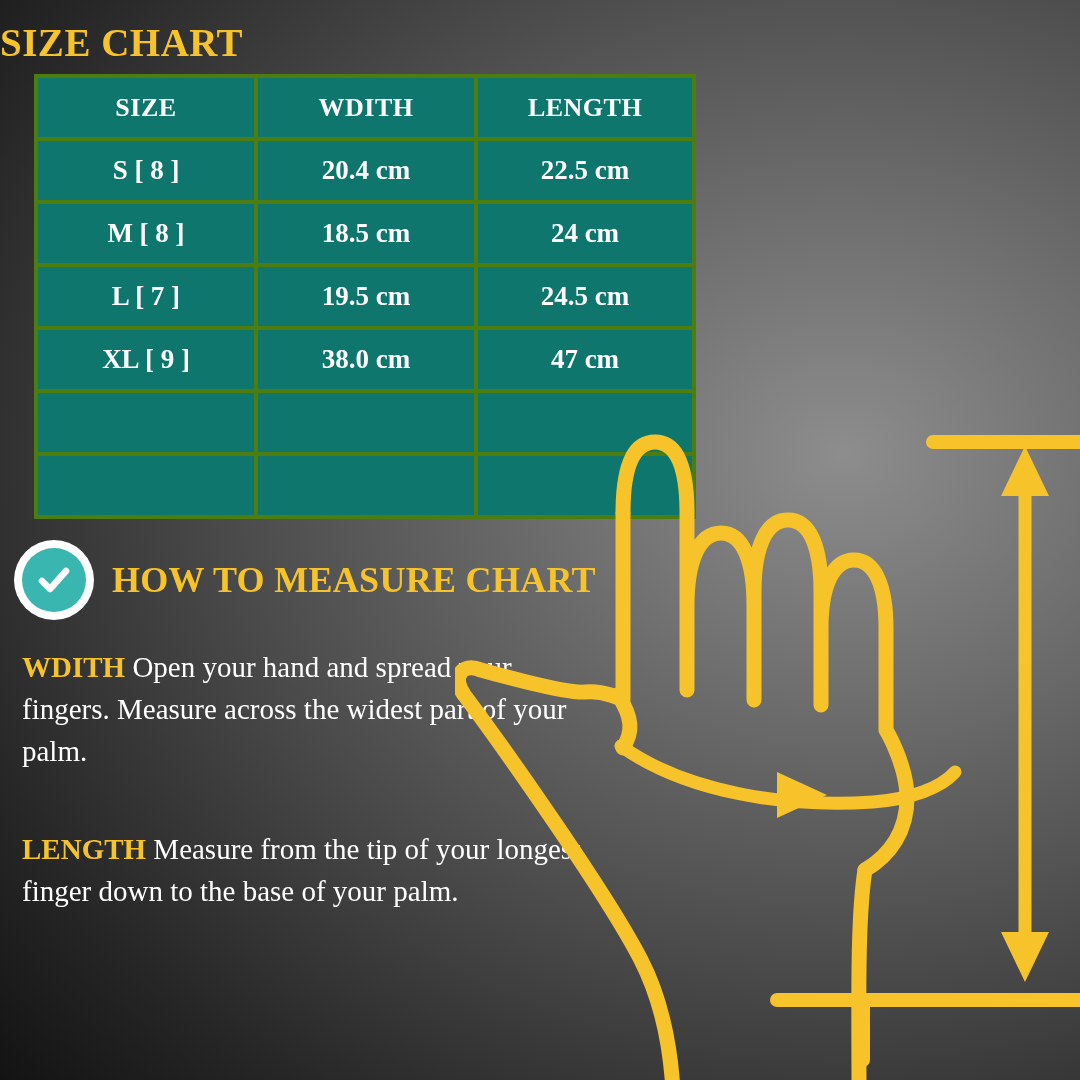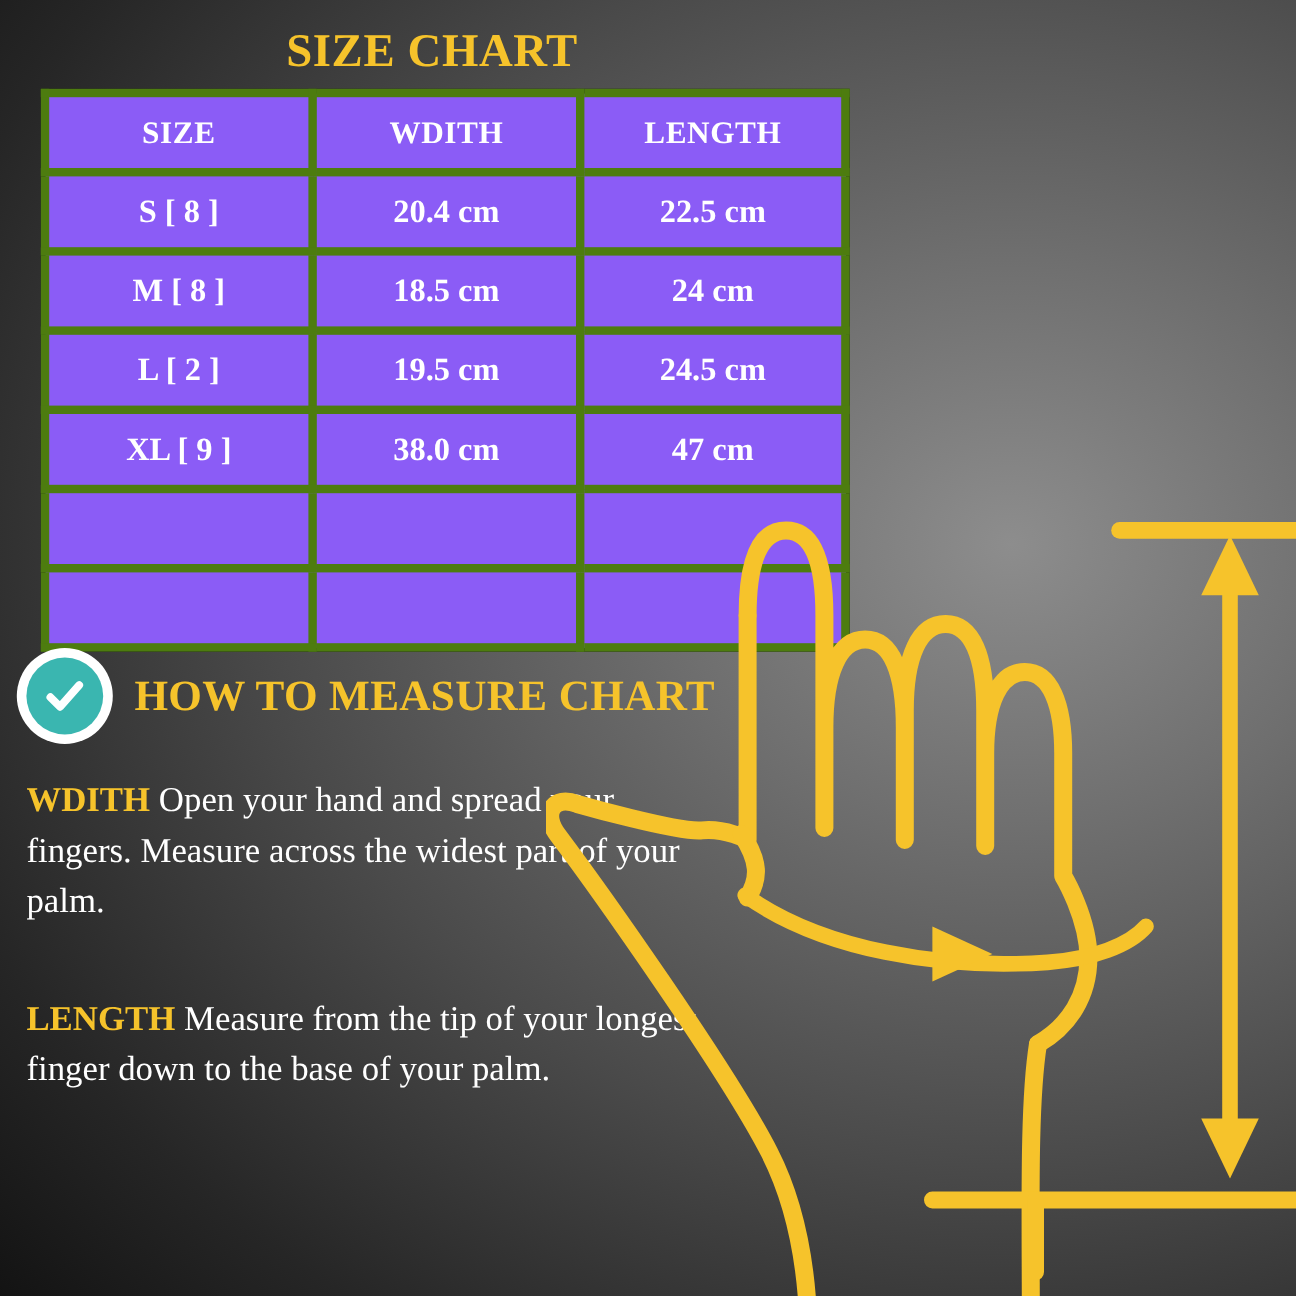--- a/index.html
+++ b/index.html
@@ -16,48 +16,47 @@
     font-family: "Liberation Serif", serif;
     color: #ffffff;
   }
 
   
   .chart-title {
     position: absolute;
     left: 0;
     top: 20px;
     width: 720px;
-    text-align: center;
     font-family: "Liberation Serif", serif;
     font-weight: bold;
     font-size: 39px;
     letter-spacing: 0.5px;
     color: #F6C32B;
   }
 
   
   .size-table {
     position: absolute;
     left: 34px;
     top: 74px;
     width: 646px;
     border-collapse: collapse;
     table-layout: fixed;
     background: #0b0b0b;
   }
   .size-table td, .size-table th {
-    border: 7px solid #4d7c0f;
+    border: 4px solid #4d7c0f;
     height: 59px;
     text-align: center;
     vertical-align: middle;
     font-family: "Liberation Serif", serif;
     font-weight: bold;
     font-size: 27px;
     color: #ffffff;
-    background: #8b5cf6;
+    background: #0f766e;
     padding: 0;
   }
   .size-table th {
     font-size: 26px;
     letter-spacing: 0.5px;
   }
   .col-size { width: 216px; }
   .col-width { width: 216px; }
   .col-length { width: 214px; }
   .empty-row td { height: 59px; }
@@ -146,21 +145,21 @@
         <td>S  [ 8 ]</td>
         <td>20.4 cm</td>
         <td>22.5 cm</td>
       </tr>
       <tr>
         <td>M [ 8 ]</td>
         <td>18.5 cm</td>
         <td>24 cm</td>
       </tr>
       <tr>
-        <td>L  [ 2 ]</td>
+        <td>L  [ 7 ]</td>
         <td>19.5 cm</td>
         <td>24.5 cm</td>
       </tr>
       <tr>
         <td>XL  [ 9 ]</td>
         <td>38.0 cm</td>
         <td>47 cm</td>
       </tr>
       <tr class="empty-row">
         <td></td>

